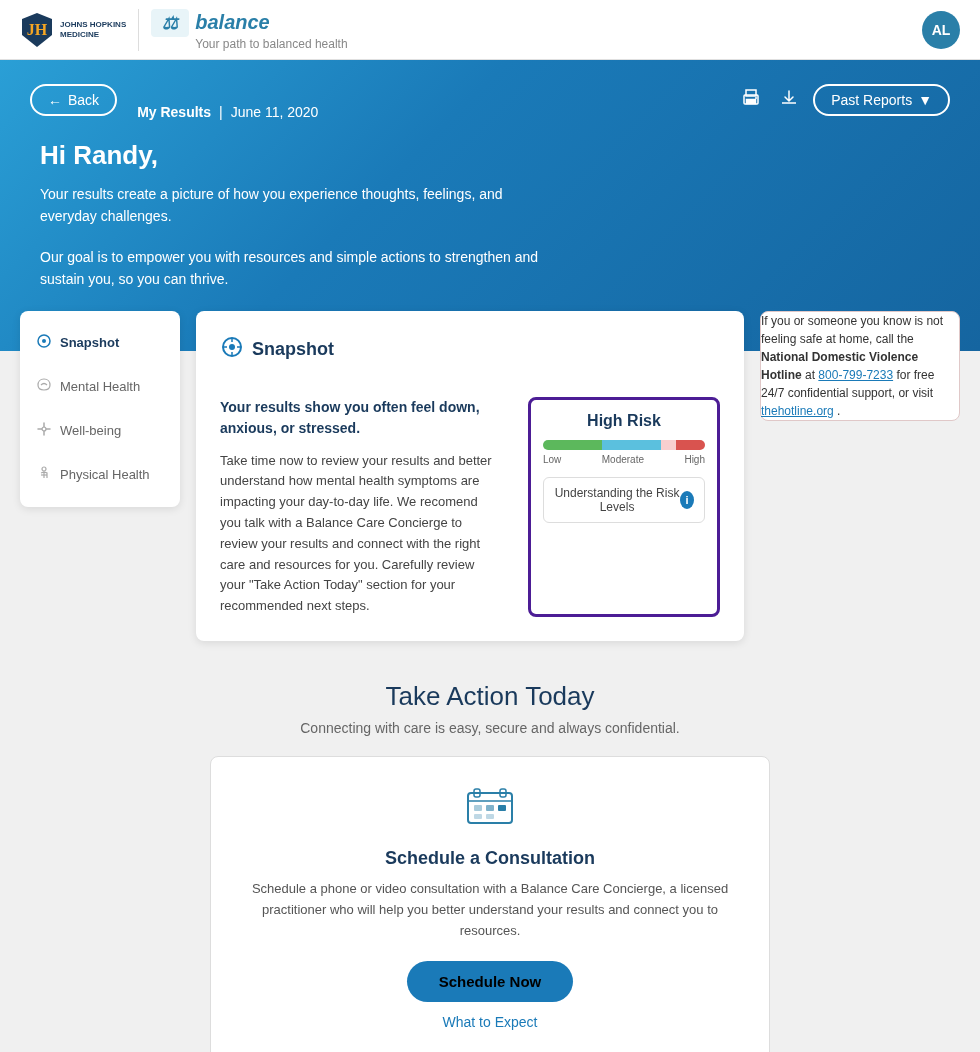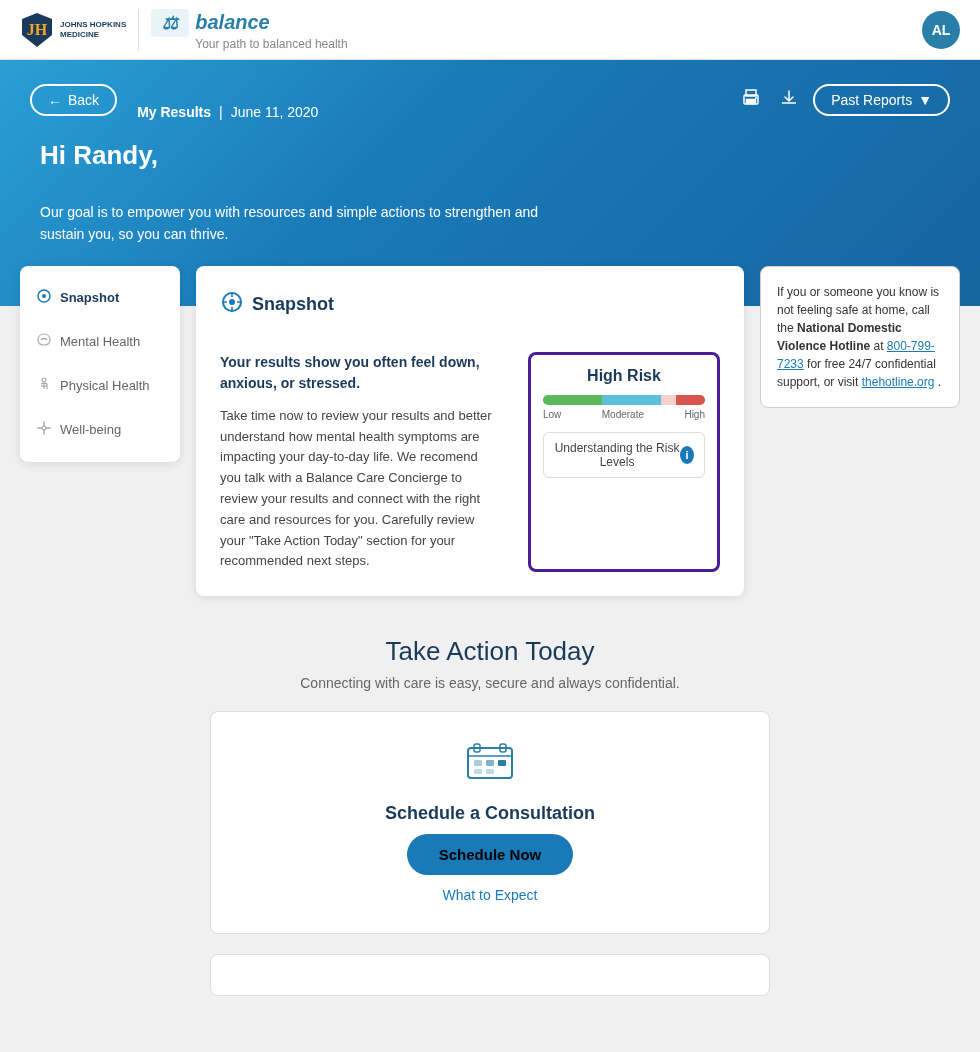--- a/index.html
+++ b/index.html
@@ -162,21 +162,20 @@
       background: #1a7ab8; color: #fff;
       display: flex; align-items: center; justify-content: center;
       font-size: 11px; font-weight: bold;
     }
 
     
     .alert-box {
       background: #fff;
       border: 1px solid #e0c8c8;
       border-radius: 8px;
-      padding: 16px;
       width: 200px;
       flex-shrink: 0;
       font-size: 12px;
       color: #333;
       line-height: 1.5;
       align-self: flex-start;
       margin-left: 16px;
       margin-top: 0;
     }
     .alert-hotline { font-weight: bold; font-size: 12px; }
@@ -288,20 +287,21 @@
         </svg>
       </button>
       <button class="past-reports-btn">
         <span>Past Reports</span>
         <span>▼</span>
       </button>
     </div>
   </div>
   <div class="hero-text">
     <div class="hero-title">Hi Randy,</div>
+    <div class="hero-desc">Your results create a picture of how you experience thoughts, feelings, and everyday challenges.</div>
     <br>
     <div class="hero-desc">Our goal is to empower you with resources and simple actions to strengthen and sustain you, so you can thrive.</div>
   </div>
 </div>
 
 <div class="main-content">
 
   <div class="sidebar">
     <div class="sidebar-item active">
       <span class="sidebar-icon">
@@ -317,35 +317,35 @@
         <svg width="16" height="16" viewBox="0 0 16 16">
           <path d="M8 2 C4 2 2 5 2 8 C2 11 4 13 8 13 C12 13 14 11 14 8 C14 5 12 2 8 2 Z" fill="none" stroke="#aaa" stroke-width="1.2"></path>
           <path d="M5 8 Q8 5 11 8" fill="none" stroke="#aaa" stroke-width="1.2"></path>
         </svg>
       </span>
       <span>Mental Health</span>
     </div>
     <div class="sidebar-item">
       <span class="sidebar-icon">
         <svg width="16" height="16" viewBox="0 0 16 16">
+          <path d="M8 2 L8 6 M8 10 L8 14 M2 8 L6 8 M10 8 L14 8" stroke="#aaa" stroke-width="1.5" stroke-linecap="round"></path>
+          <circle cx="8" cy="8" r="2" fill="none" stroke="#aaa" stroke-width="1.2"></circle>
+        </svg>
+      </span>
+      <span>Well-being</span>
+    </div>
+    <div class="sidebar-item">
+      <span class="sidebar-icon">
+        <svg width="16" height="16" viewBox="0 0 16 16">
           <circle cx="8" cy="4" r="2" fill="none" stroke="#aaa" stroke-width="1.2"></circle>
           <path d="M5 8 L8 7 L11 8 L11 13 M8 7 L8 13" fill="none" stroke="#aaa" stroke-width="1.2"></path>
           <path d="M5 10 L11 10" fill="none" stroke="#aaa" stroke-width="1.2"></path>
         </svg>
       </span>
       <span>Physical Health</span>
-    </div>
-    <div class="sidebar-item">
-      <span class="sidebar-icon">
-        <svg width="16" height="16" viewBox="0 0 16 16">
-          <path d="M8 2 L8 6 M8 10 L8 14 M2 8 L6 8 M10 8 L14 8" stroke="#aaa" stroke-width="1.5" stroke-linecap="round"></path>
-          <circle cx="8" cy="8" r="2" fill="none" stroke="#aaa" stroke-width="1.2"></circle>
-        </svg>
-      </span>
-      <span>Well-being</span>
     </div>
   </div>
 
   <div class="snapshot-card">
     <div class="snapshot-header">
       <span class="snapshot-icon">
         <svg width="24" height="24" viewBox="0 0 24 24">
           <circle cx="12" cy="12" r="9" fill="none" stroke="#1a7ab8" stroke-width="2"></circle>
           <circle cx="12" cy="12" r="3" fill="#1a7ab8"></circle>
           <path d="M12 3 L12 7 M12 17 L12 21 M3 12 L7 12 M17 12 L21 12" stroke="#1a7ab8" stroke-width="1.5"></path>
@@ -402,20 +402,21 @@
         <rect x="34" y="2" width="6" height="8" rx="2" fill="none" stroke="#2a7fa8" stroke-width="1.5"></rect>
         <path d="M2 14 L46 14" stroke="#2a7fa8" stroke-width="1.5"></path>
         <rect x="8" y="18" width="8" height="6" rx="1" fill="#2a7fa8" opacity="0.4"></rect>
         <rect x="20" y="18" width="8" height="6" rx="1" fill="#2a7fa8" opacity="0.6"></rect>
         <rect x="32" y="18" width="8" height="6" rx="1" fill="#2a7fa8"></rect>
         <rect x="8" y="27" width="8" height="5" rx="1" fill="#2a7fa8" opacity="0.3"></rect>
         <rect x="20" y="27" width="8" height="5" rx="1" fill="#2a7fa8" opacity="0.3"></rect>
       </svg>
     </div>
     <div class="action-card-title">Schedule a Consultation</div>
+    <div class="action-card-desc">Schedule a phone or video consultation with a Balance Care Concierge, a licensed practitioner who will help you better understand your results and connect you to resources.</div>
     <button class="schedule-btn">Schedule Now</button>
     <a class="what-expect-link">What to Expect</a>
   </div>
 
   <div class="contact-card">
     
     
   </div>
 
 </div>

